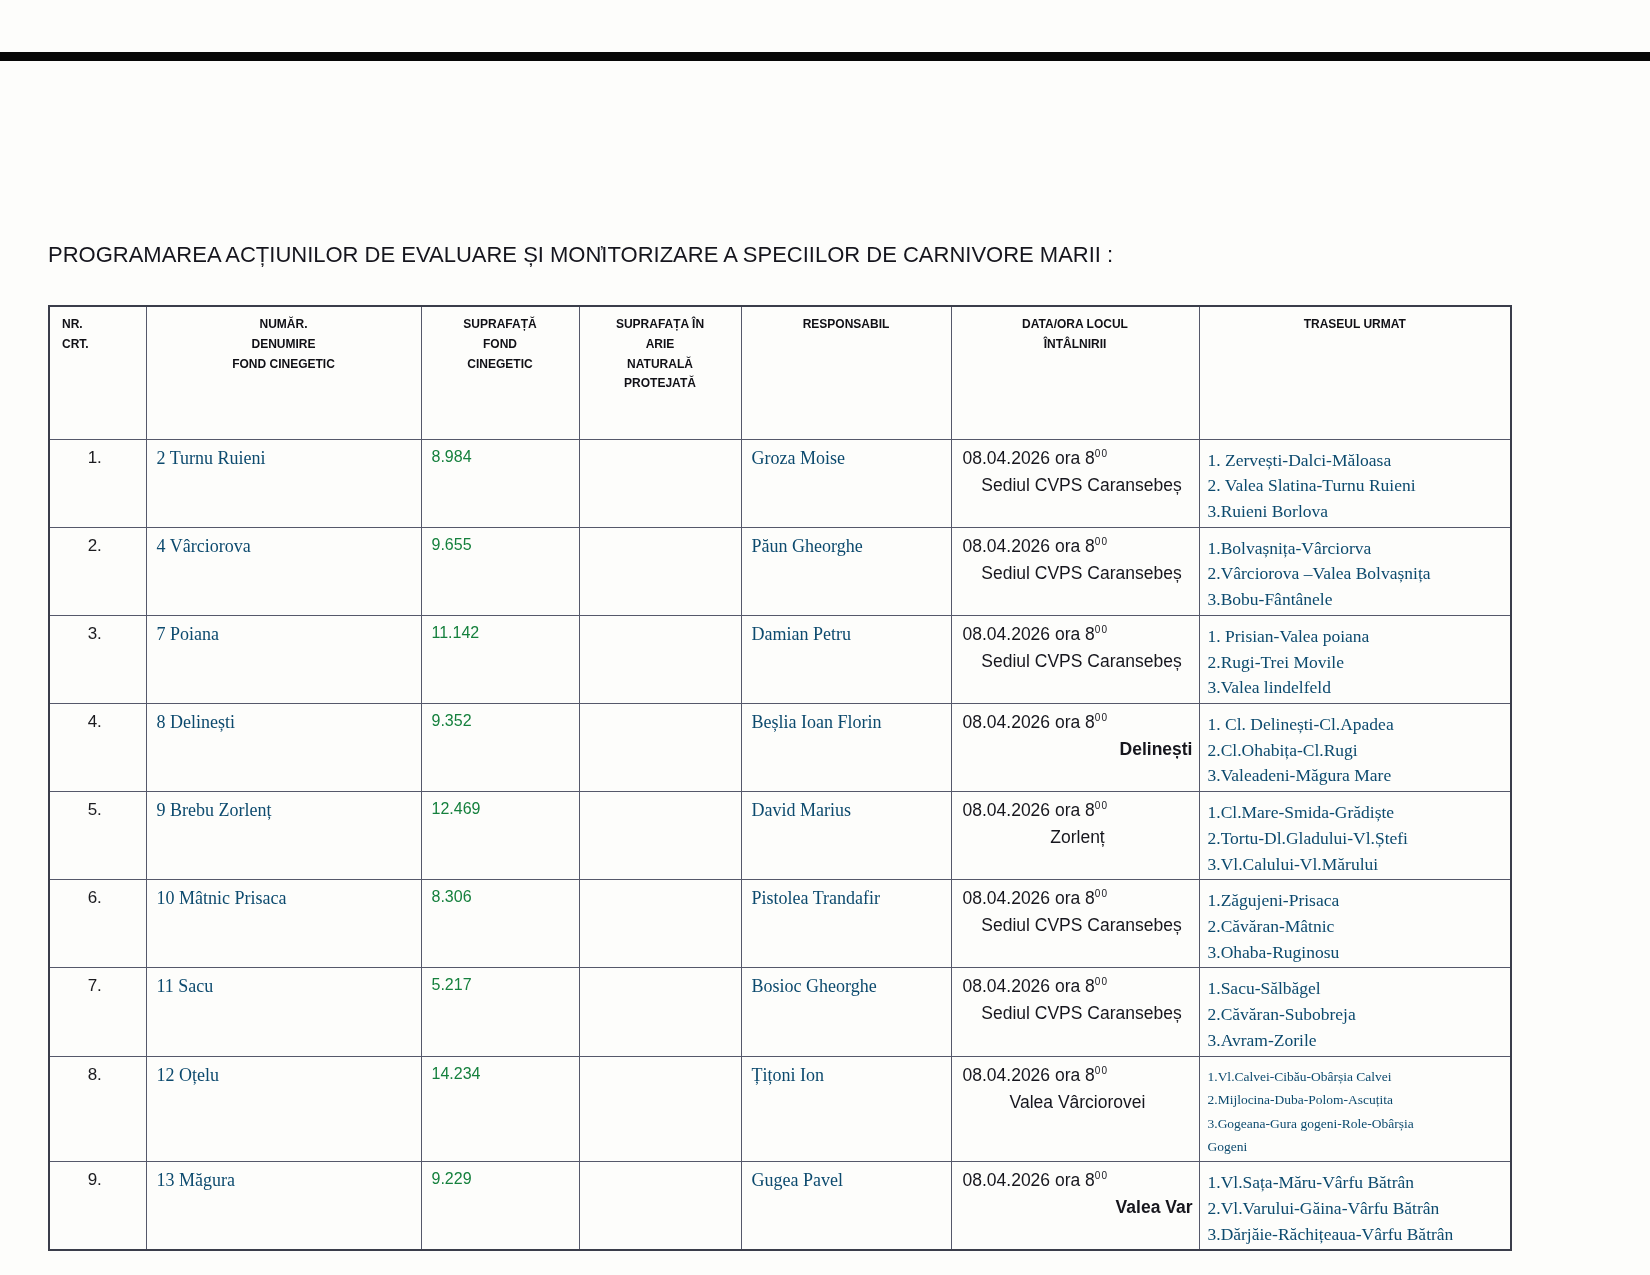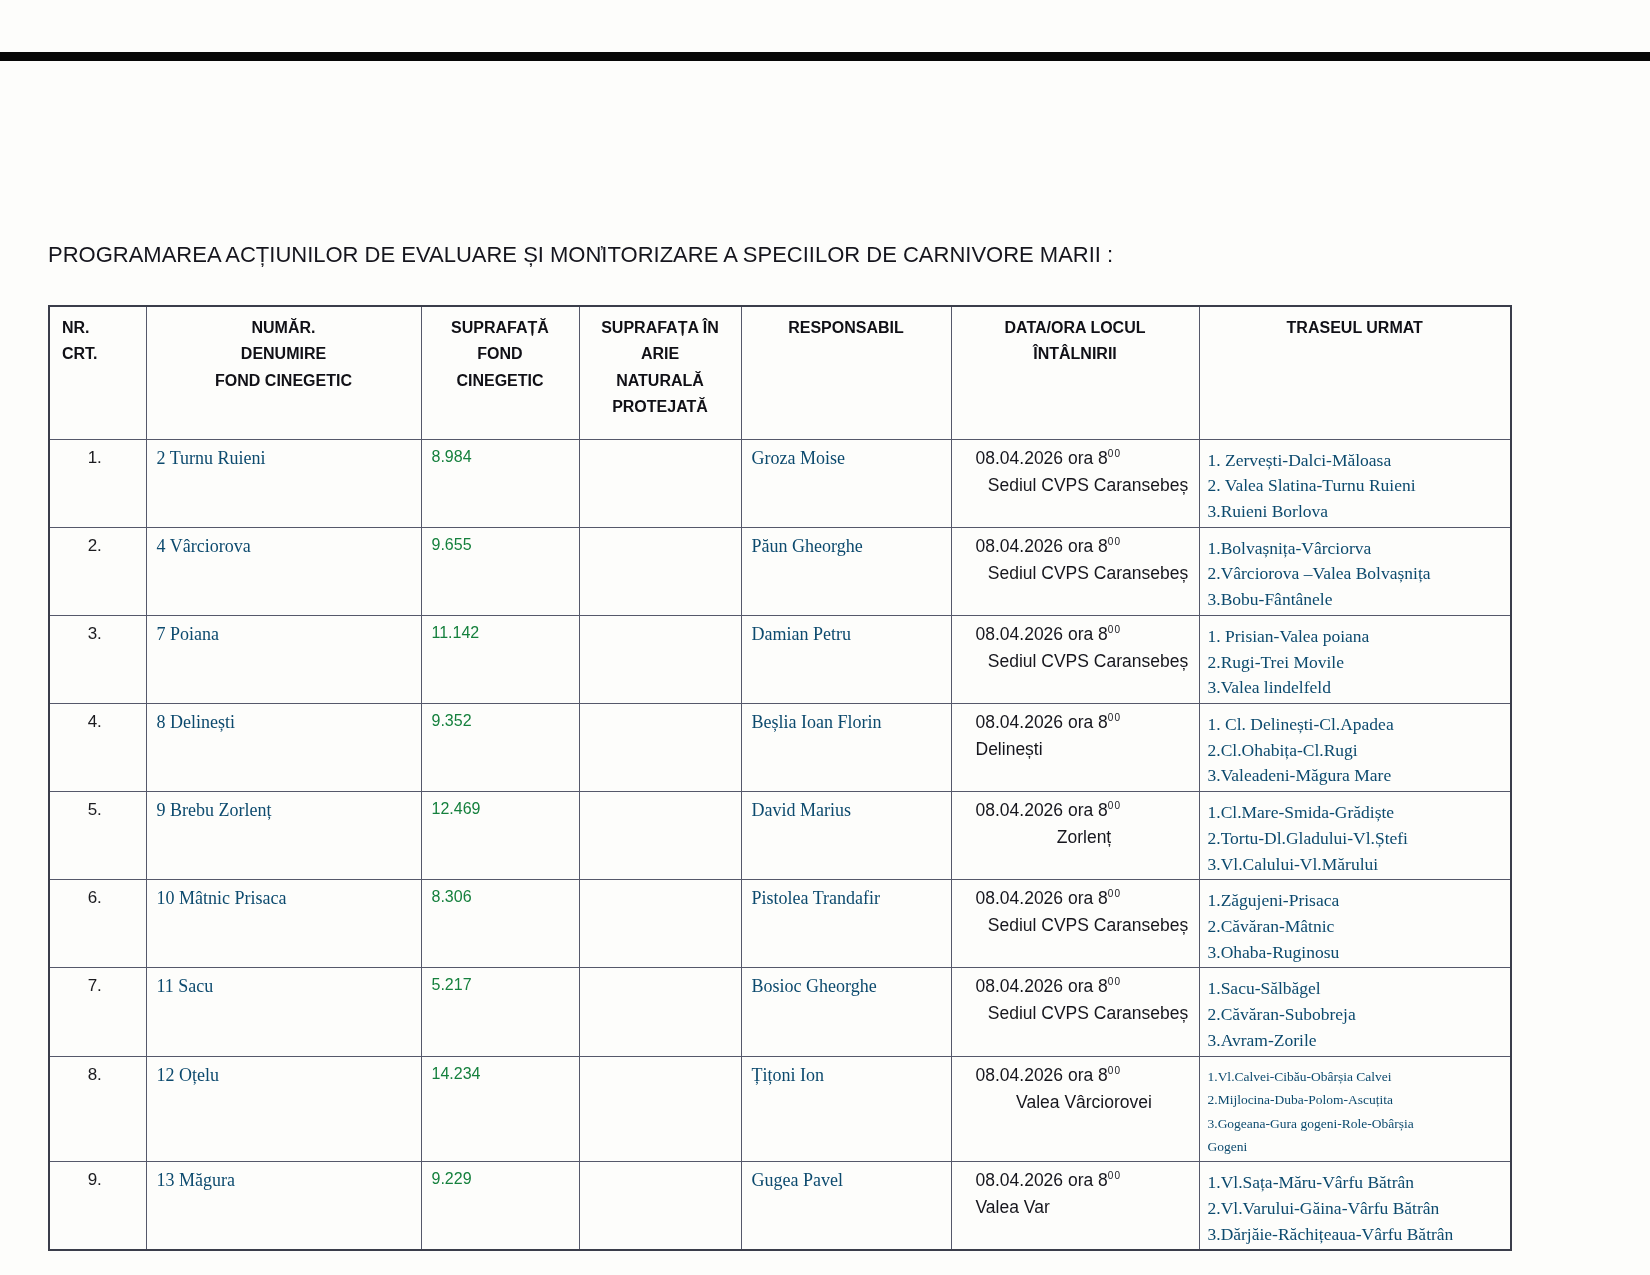--- a/index.html
+++ b/index.html
@@ -35,41 +35,41 @@
     border-collapse:collapse;
     table-layout:fixed;
   }
   table.doc th, table.doc td {
     border:1px solid #55586a;
     vertical-align:top;
     overflow:hidden;
   }
   table.doc { border:2px solid #3a3d4a; }
   thead th {
-    font-size:16px;
+    font-size:12px;
     font-weight:bold;
     color:#101016;
     text-align:center;
     white-space:pre-line;
     line-height:1.65;
     padding:8px 4px 2px 4px;
   }
   thead th.h-nr { text-align:left; padding-left:12px; }
   tbody td { padding:8px 6px 2px 10px; }
   td.c-nr { text-align:center; font-size:17px; padding-left:0; }
   td.c-fond, td.c-resp, td.c-traseu {
     font-family:"Liberation Serif", serif;
     color:#0c4a6e;
     font-size:18px;
   }
   td.c-supr { font-size:16px; color:#15803d; }
-  td.c-data { font-size:17.5px; color:#16161d; padding-left:24px; }
+  td.c-data { font-size:17.5px; color:#16161d; padding-left:11px; }
   .date-line sup { font-size:10px; vertical-align:super; letter-spacing:1px; }
   .loc { margin-top:6px; padding-left:8px;text-align:center; }
-  .loc-c { text-align:left; padding-left:0; }
+  .loc-c { text-align:right; padding-left:0;font-weight:bold; }
   td.c-traseu { font-size:17.5px; line-height:1.47; padding-left:8px; }
   td.c-traseu div { white-space:nowrap; }
   tr.r8 td.c-traseu { font-size:13.5px; line-height:1.75; }
   tr.r8 td.c-traseu div { white-space:normal; max-width:235px; }
 </style>
 </head>
 <body>
 
 <div class="scan-bar"></div>
 

